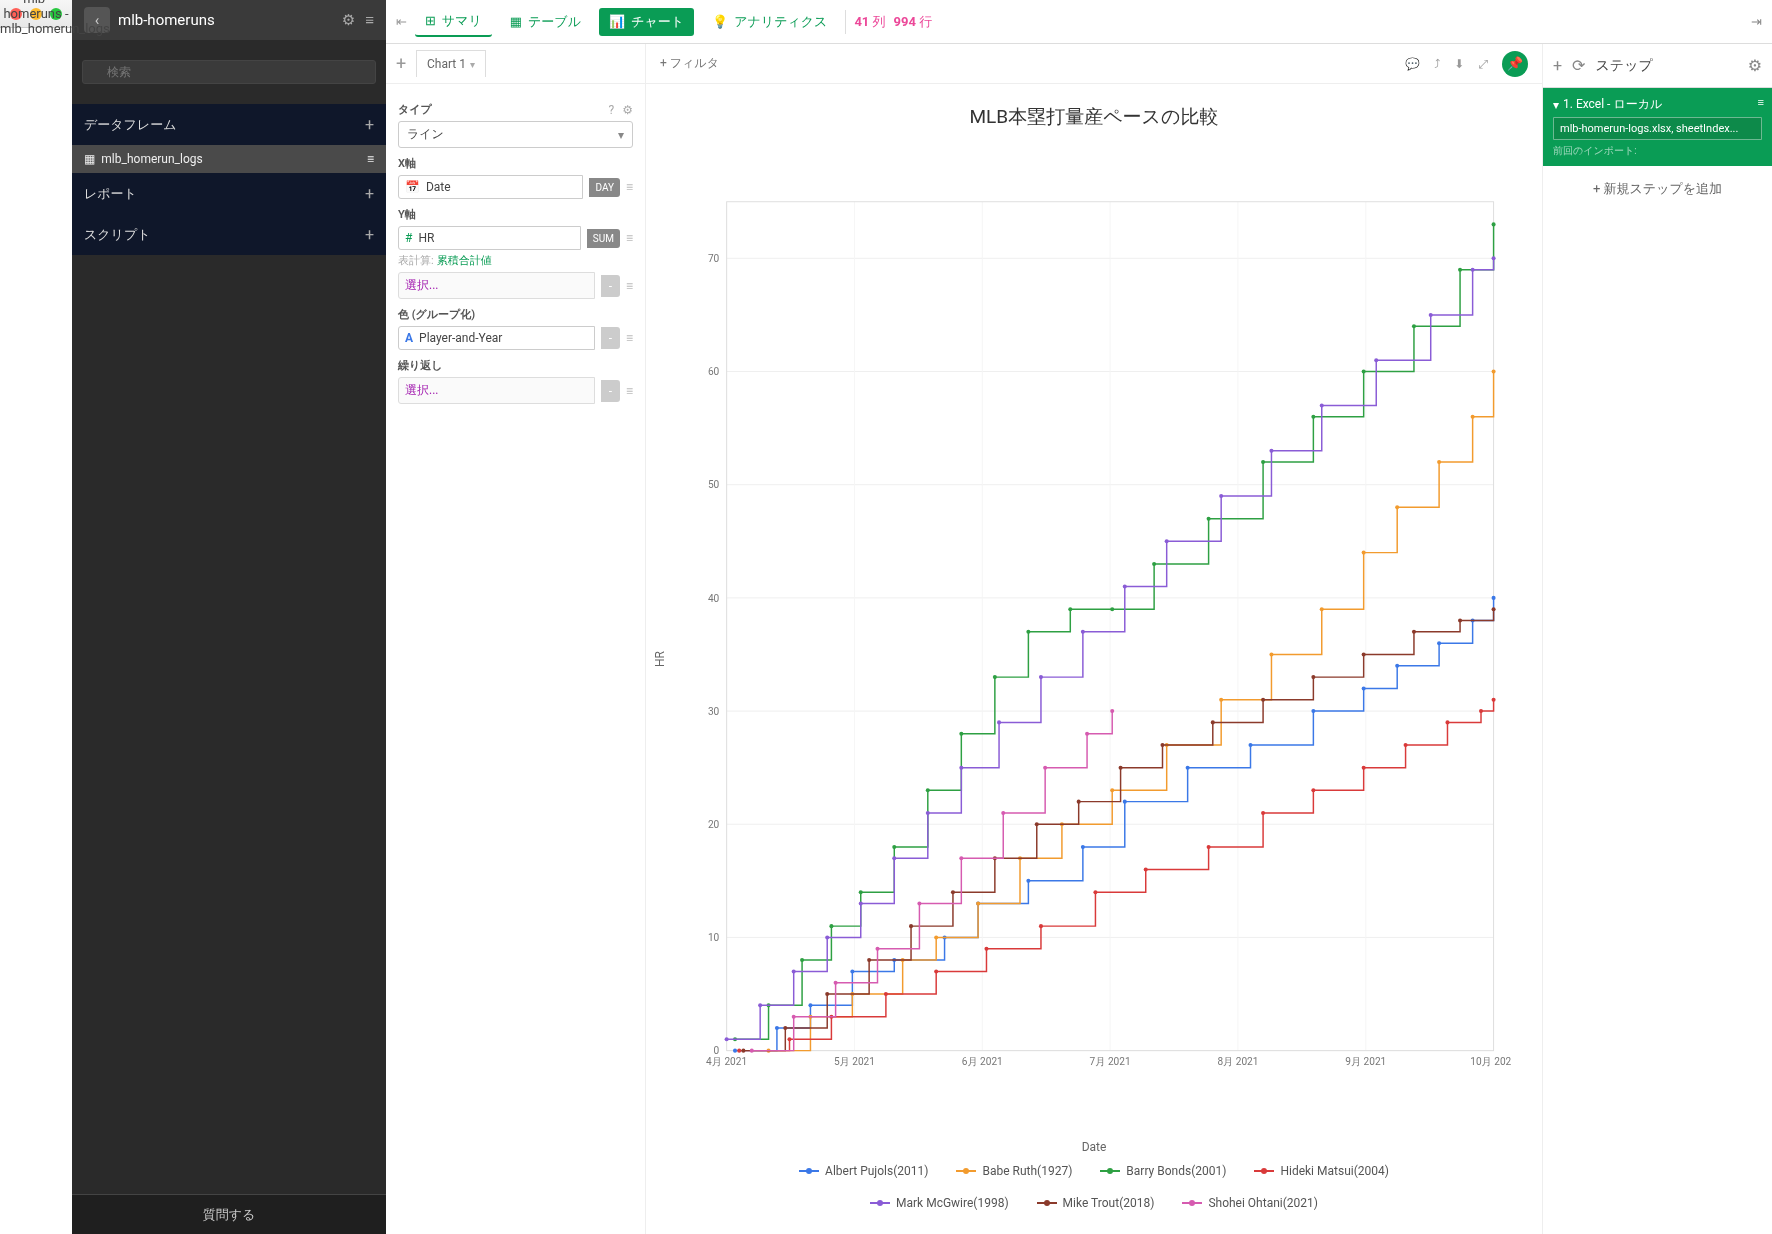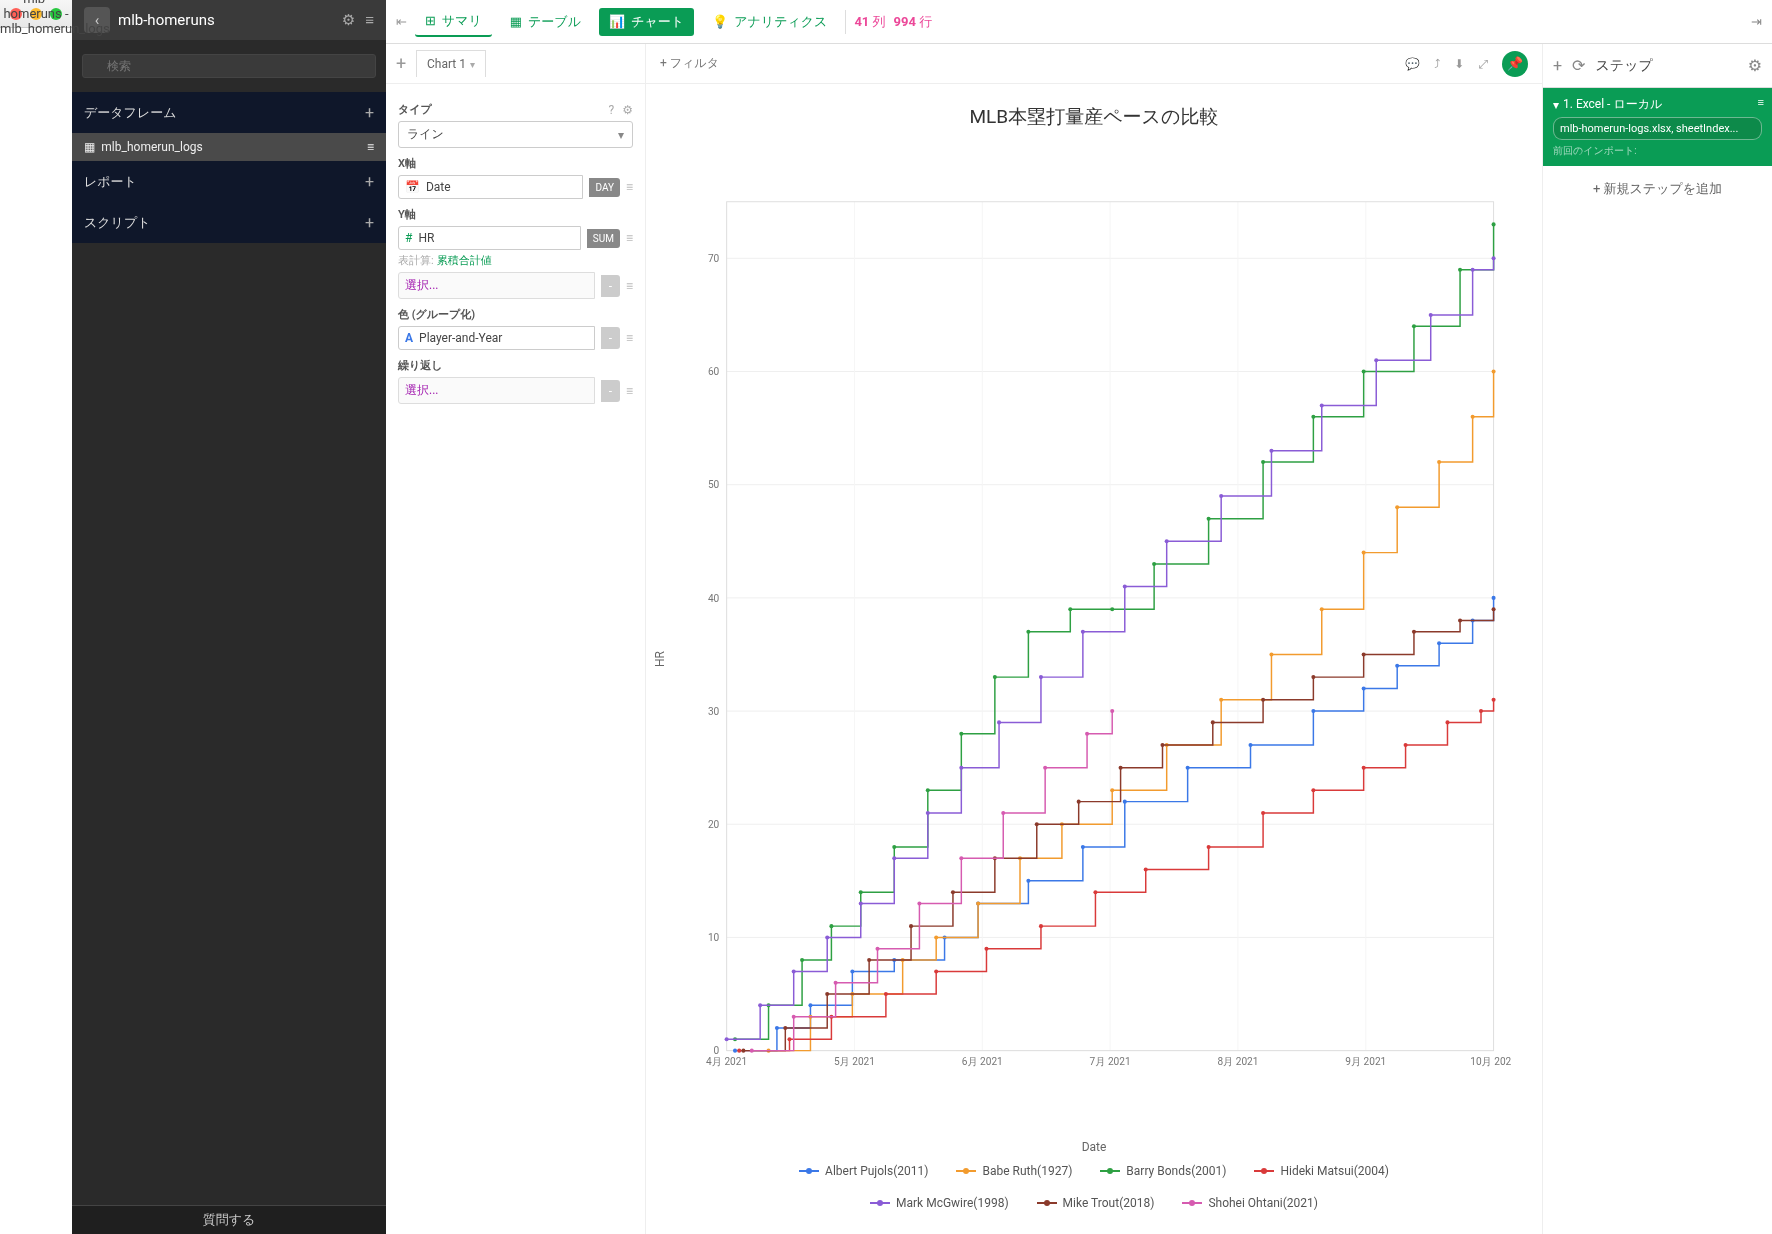--- a/index.html
+++ b/index.html
@@ -9,30 +9,30 @@
   .traffic { display:flex; gap:8px;}
   .dot { width:12px; height:12px; border-radius:50%; }
   .red{background:#ff5f57}.yellow{background:#febc2e}.green{background:#28c840}
   .title-text { position:absolute; left:0; right:0; text-align:center; font-size:13px; color:#444;}
   .body { flex:1; display:flex; min-height:0;}
   
   .sidebar { width:314px; background:#2a2a2a; color:#ccc; display:flex; flex-direction:column;}
   .proj-header { background:#3a3a3a; height:40px; display:flex; align-items:center; padding:0 12px; color:#fff; font-size:15px; justify-content:space-between;}
   .proj-back { width:26px; height:26px; background:#555; border-radius:4px; display:flex; align-items:center; justify-content:center; margin-right:8px; color:#ccc;}
   .proj-icons { display:flex; gap:10px; color:#aaa;}
-  .search-row { padding:14px 10px;border-radius:18px;}
+  .search-row { padding:20px 10px;border-radius:18px;}
   .search-box { width:100%; background:#3a3a3a; border:1px solid #444; border-radius:3px; padding:4px 8px 4px 24px; color:#aaa; font-size:12px; position:relative;}
   .search-wrap { position:relative;}
   .search-wrap::before { content:"🔍"; position:absolute; left:7px; top:5px; font-size:11px; opacity:.6;}
   .sect-head { background:#0f172a; height:41px; display:flex; align-items:center; justify-content:space-between; padding:0 12px; font-size:13px; color:#ddd;}
   .sect-head .plus { color:#aaa; font-size:16px;}
   .df-item { background:#4a4a4a; height:28px; display:flex; align-items:center; padding:0 12px; font-size:12px; color:#eee; justify-content:space-between;}
   .df-item-left { display:flex; align-items:center; gap:6px;}
   .spacer-side { flex:1;}
-  .footer-q { height:29px; display:flex; align-items:center; justify-content:center; background:#1f1f1f; border-top:1px solid #444; font-size:13px;}
+  .footer-q { height:40px; display:flex; align-items:center; justify-content:center; background:#1f1f1f; border-top:1px solid #444; font-size:13px;}
   
   .main { flex:1; display:flex; flex-direction:column; min-width:0;}
   .toolbar { height:44px; border-bottom:1px solid #ddd; display:flex; align-items:center; padding:0 10px; gap:8px; font-size:13px; color:#333;}
   .tb-btn { display:flex; align-items:center; gap:6px; padding:5px 10px; border-radius:3px; cursor:pointer;}
   .tb-green { color:#0a9c55; border-bottom:2px solid #0a9c55;}
   .tb-active { background:#0a9c55; color:#fff;}
   .vline { width:1px; height:24px; background:#ddd;}
   .tb-plain { color:#ec4899;}
   .tb-right { margin-left:auto; display:flex; gap:14px; align-items:center;}
   .tb-right .icn { color:#888; cursor:pointer;}
@@ -56,21 +56,21 @@
   .placeholder-box { flex:1; border:1px solid #ddd; background:#fafafa; padding:4px 6px; color:#a21caf; border-radius:3px 0 0 3px;}
   .dash-badge { background:#ccc; color:#fff; padding:4px 8px; border-radius:0 3px 3px 0;}
   .menu-icn { color:#bbb;}
   
   .steps { width:230px; border-left:1px solid #eee; display:flex; flex-direction:column;}
   .steps-head { height:44px; border-bottom:1px solid #ddd; display:flex; align-items:center; padding:0 10px; gap:10px;}
   .steps-head .icn { color:#888;}
   .steps-title { font-size:14px; color:#444;font-family:Liberation Serif, serif;}
   .step-block { background:#0a9c55; color:#fff; padding:8px 10px; font-size:11px; position:relative;}
   .step-block .step-t { font-size:12px; margin-bottom:4px; display:flex; align-items:center; gap:4px;}
-  .step-sub { background:#0d8a4a; border:1px solid rgba(255,255,255,.4); border-radius:9px; padding:4px 6px; font-size:11px; margin-top:4px;}
+  .step-sub { background:#0d8a4a; border:1px solid rgba(255,255,255,.4); border-radius:1px; padding:4px 6px; font-size:11px; margin-top:4px;}
   .step-faint { opacity:.6; font-size:10px; margin-top:4px;}
   .step-menu { position:absolute; top:8px; right:8px;}
   .new-step { padding:14px; text-align:center; color:#666; font-size:13px;}
   
   .chart-area { flex:1; display:flex; flex-direction:column; min-width:0;}
   .chart-top { height:40px; border-bottom:1px solid #eee; display:flex; align-items:center; padding:0 14px; gap:14px; font-size:12px; color:#777;}
   .chart-top .sp { flex:1;}
   .chart-top .icn { color:#999;}
   .pin { width:26px; height:26px; border-radius:50%; background:#0a9c55; color:#fff; display:flex; align-items:center; justify-content:center; font-size:13px;}
   .chart-canvas { flex:1; position:relative; padding:20px 30px 10px 30px;}

